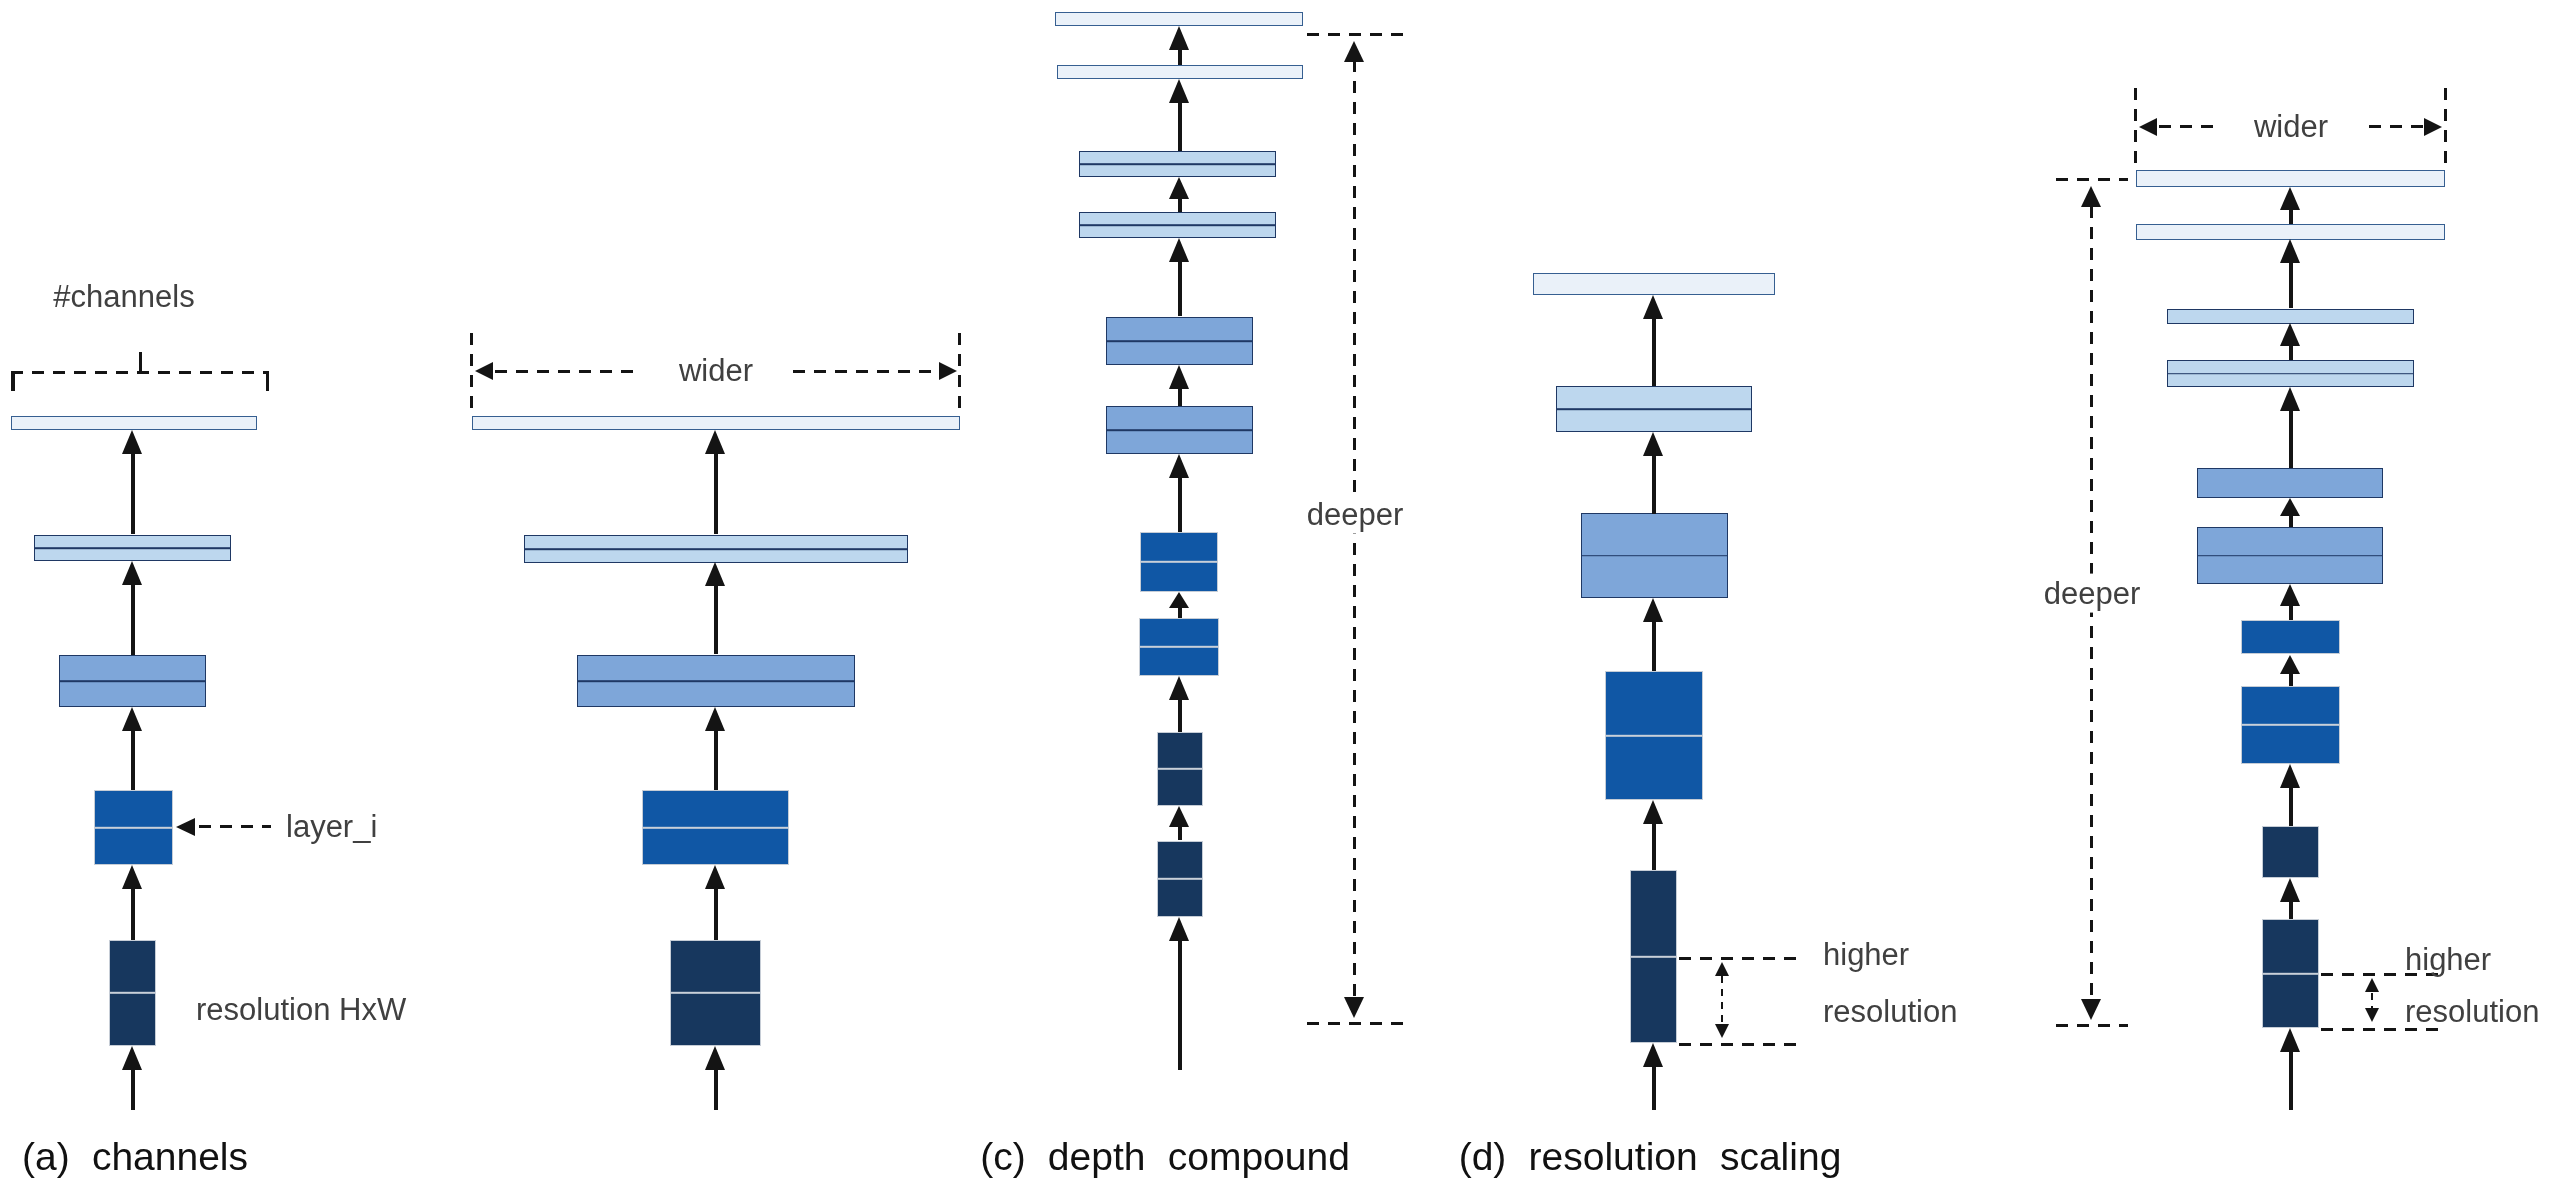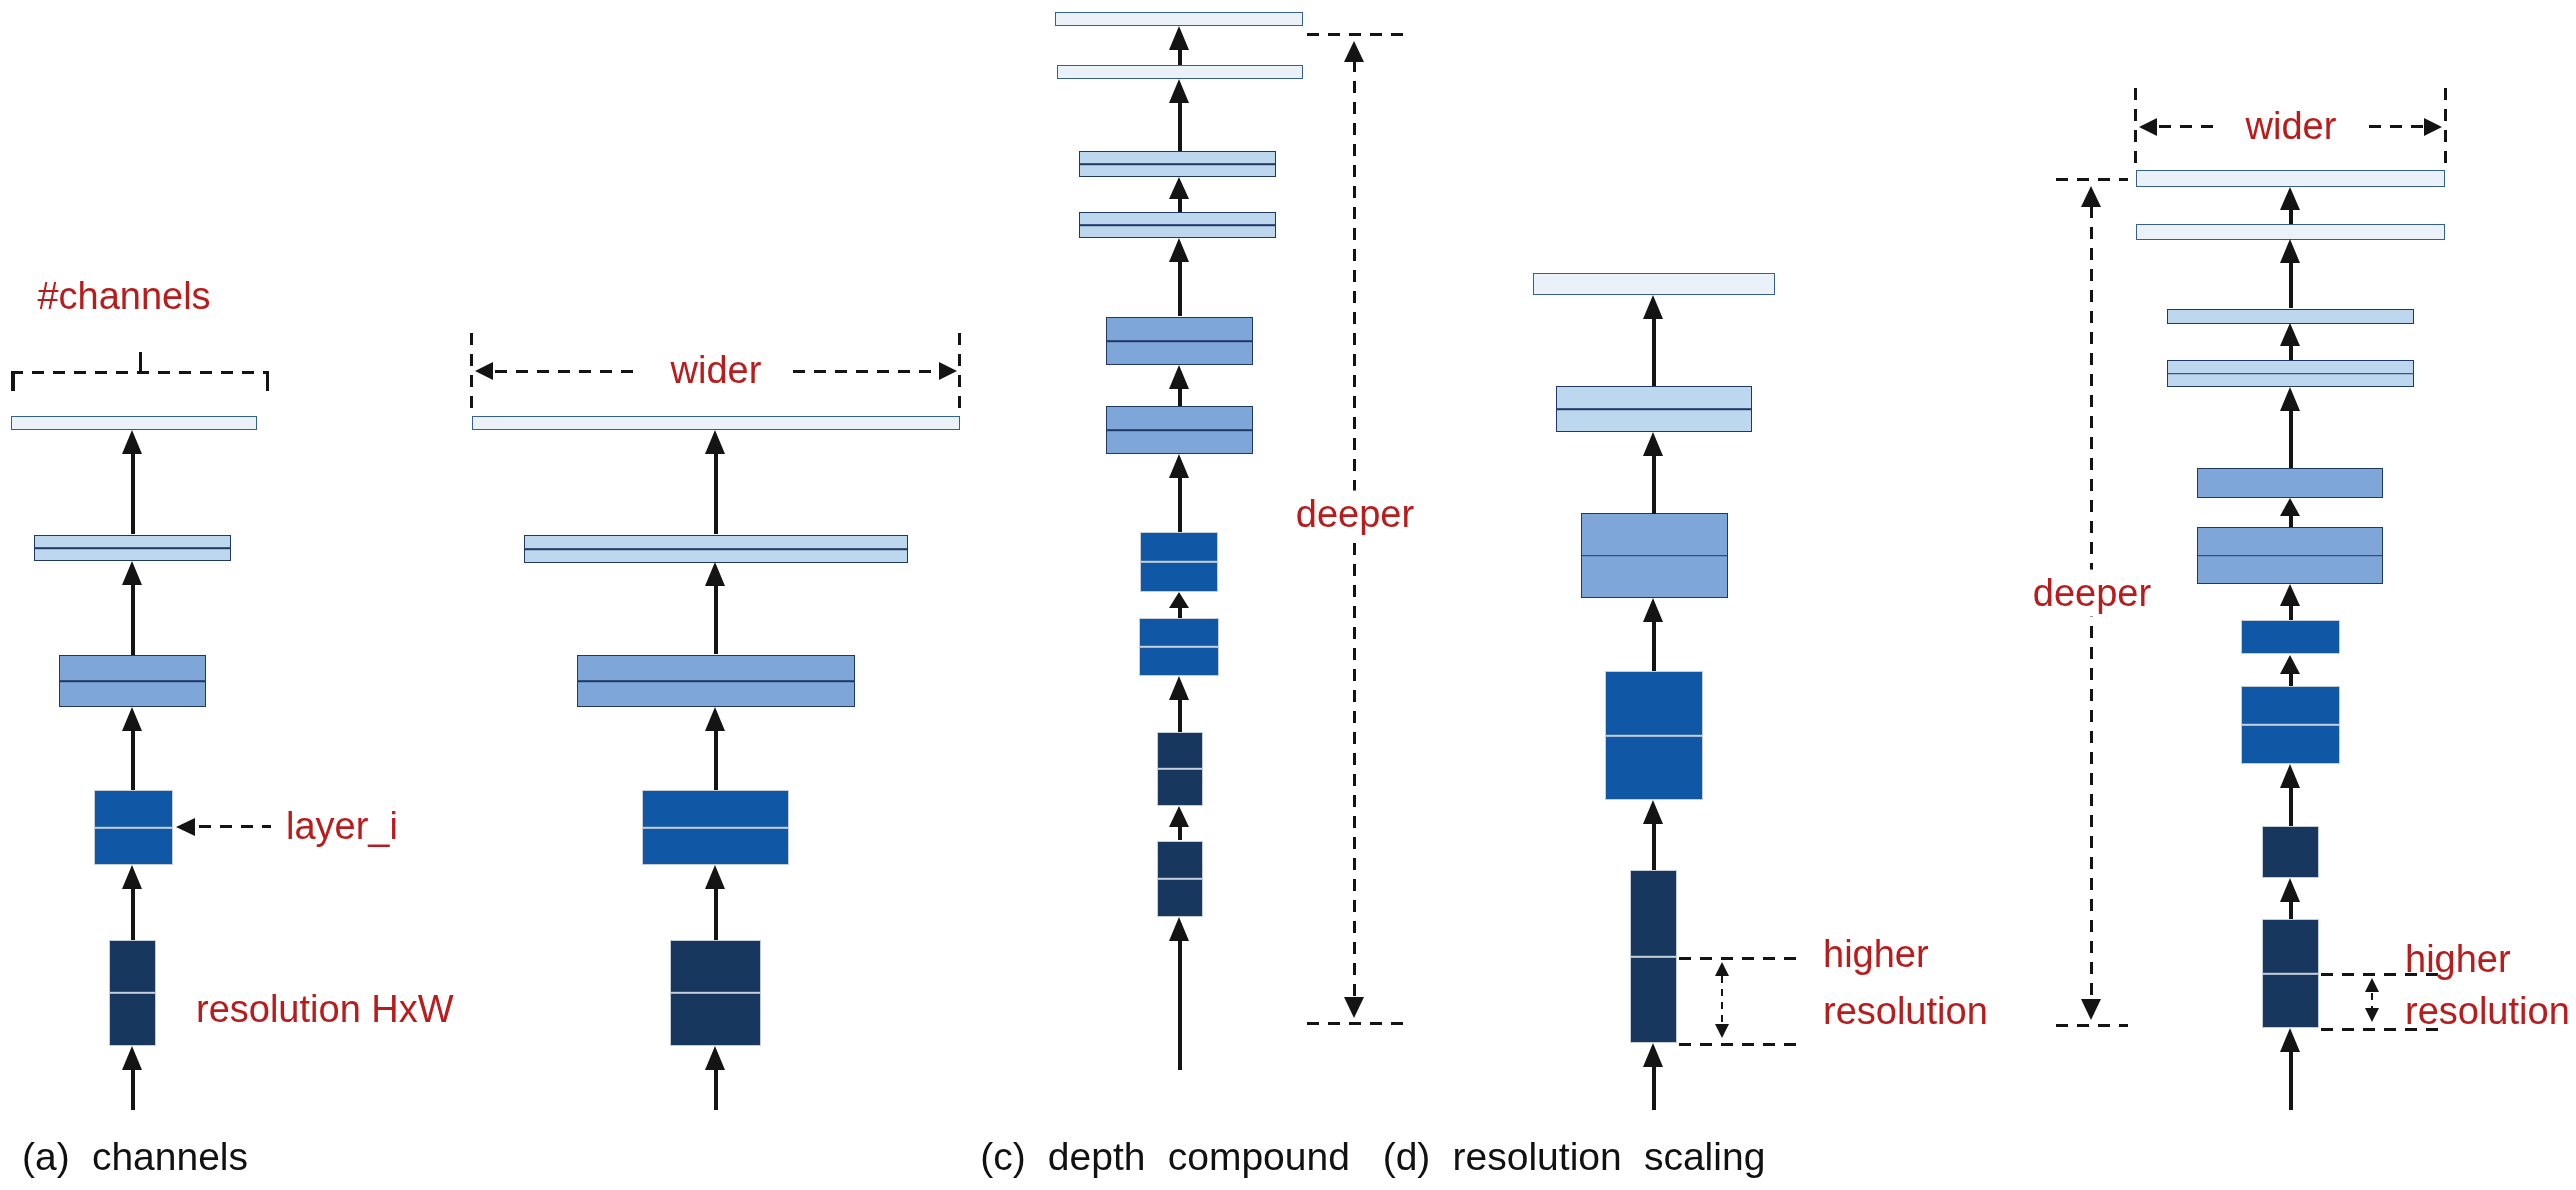--- a/index.html
+++ b/index.html
@@ -7,21 +7,21 @@
   #figure{position:relative;width:2576px;height:1190px;background:#ffffff;}
   .box{position:absolute;box-sizing:border-box;border:1.6px solid #1F3864;}
   .cellline{position:absolute;left:0;right:0;top:50%;transform:translateY(-50%);}
   .arrow{position:absolute;}
   .tri{position:absolute;width:0;height:0;}
   .shaft{position:absolute;background:#141414;}
   .dashH{position:absolute;height:3.3px;background:repeating-linear-gradient(90deg,#141414 0 12.2px,transparent 12.2px 21px);}
   .dashV{position:absolute;width:3.3px;background:repeating-linear-gradient(180deg,#141414 0 12.2px,transparent 12.2px 21px);}
   .dashVsm{position:absolute;width:2.4px;background:repeating-linear-gradient(180deg,#141414 0 7.3px,transparent 7.3px 13px);}
   .tick{position:absolute;background:#141414;}
-  .lbl{position:absolute;font-size:38px;line-height:1.15;color:#b91c1c;white-space:nowrap;}
+  .lbl{position:absolute;font-size:31px;line-height:1.15;color:#404040;white-space:nowrap;}
   .lbl.center{transform:translate(-50%,-50%);}
   .lbl.whitebg{background:#ffffff;padding:1.6px 8.2px;z-index:5;}
   .caption{position:absolute;font-size:39px;color:#111111;white-space:nowrap;transform:translateX(-50%);word-spacing:11.4px;}
 </style>
 </head>
 <body>
 
 <div id="figure">
     <div class="box" style="left: 109px; top: 940px; width: 47px; height: 106px; background: rgb(23, 55, 94); border-color: rgb(198, 205, 214);">
       <div class="cellline" style="height: 2.4px; background: rgb(201, 208, 217);"></div>
@@ -183,21 +183,21 @@
       <div class="shaft" style="left: 8.6px; top: 21px; bottom: 0px; width: 4.1px;"></div>
     </div>
     <div class="arrow" style="left: 1643px; top: 295px; width: 21px; height: 91px;">
       <div class="tri" style="top: 0px; left: 0px; border-left: 10.6px solid transparent; border-right: 10.6px solid transparent; border-bottom: 24.5px solid rgb(20, 20, 20);"></div>
       <div class="shaft" style="left: 8.6px; top: 21px; bottom: 0px; width: 4.1px;"></div>
     </div>
     <div class="arrow" style="left: 1643px; top: 1043px; width: 21px; height: 67px;">
       <div class="tri" style="top: 0px; left: 0px; border-left: 10.6px solid transparent; border-right: 10.6px solid transparent; border-bottom: 24.5px solid rgb(20, 20, 20);"></div>
       <div class="shaft" style="left: 8.6px; top: 21px; bottom: 0px; width: 4.1px;"></div>
     </div>
-    <div class="caption" style="left: 1574px; top: 1135px;">(d) resolution scaling</div>
+    <div class="caption" style="left: 1650px; top: 1135px;">(d) resolution scaling</div>
     <div class="box" style="left: 2262px; top: 919px; width: 57px; height: 109px; background: rgb(23, 55, 94); border-color: rgb(198, 205, 214);">
       <div class="cellline" style="height: 2.4px; background: rgb(201, 208, 217);"></div>
     </div>
     <div class="box" style="left: 2262px; top: 826px; width: 57px; height: 52px; background: rgb(23, 55, 94); border-color: rgb(198, 205, 214);"></div>
     <div class="box" style="left: 2241px; top: 686px; width: 99px; height: 78px; background: rgb(16, 87, 165); border-color: rgb(198, 205, 214);">
       <div class="cellline" style="height: 2.4px; background: rgb(201, 208, 217);"></div>
     </div>
     <div class="box" style="left: 2241px; top: 620px; width: 99px; height: 34px; background: rgb(16, 87, 165); border-color: rgb(198, 205, 214);"></div>
     <div class="box" style="left: 2197px; top: 527px; width: 186px; height: 57px; background: rgb(126, 166, 217); border-color: rgb(31, 56, 100);">
       <div class="cellline" style="height: 1.6px; background: rgb(31, 56, 100);"></div>

